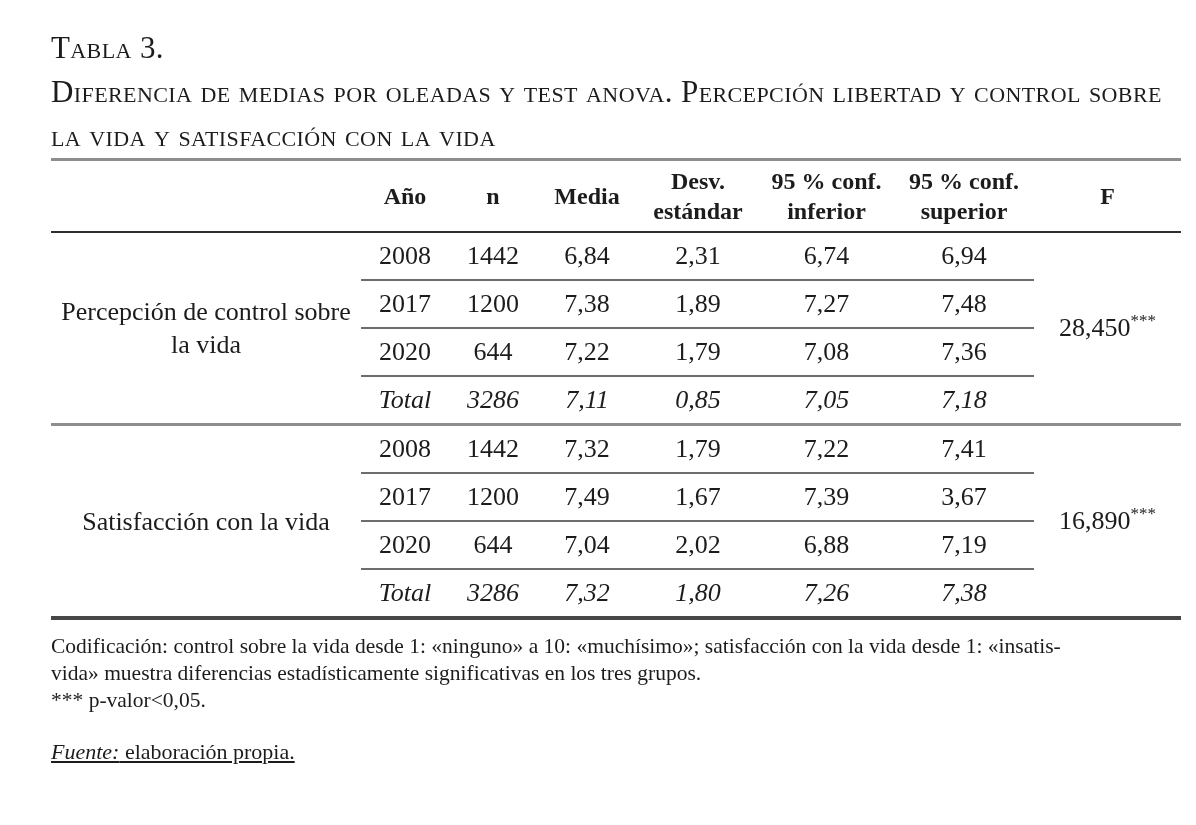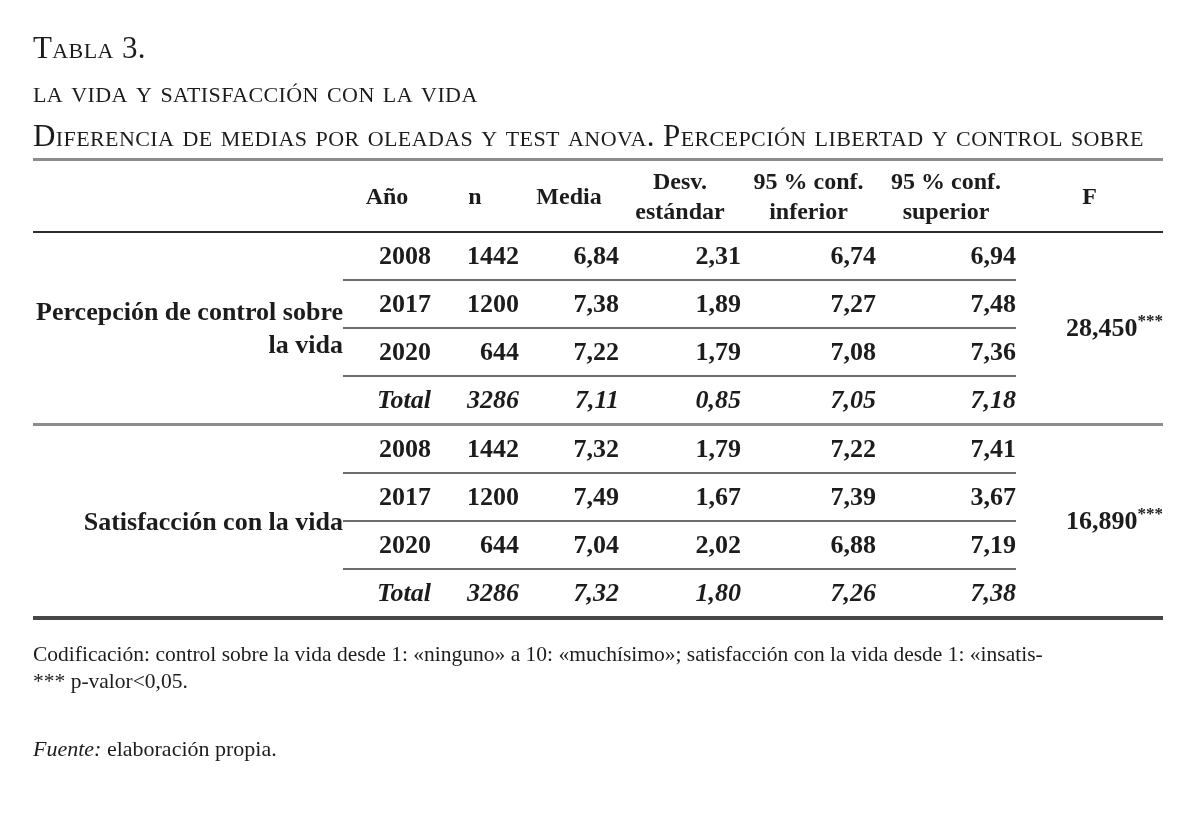--- a/index.html
+++ b/index.html
@@ -2,21 +2,21 @@
 <html><head>
 <meta charset="utf-8">
 <style>
   html, body { margin: 0; padding: 0; background: #ffffff; }
   body {
     width: 1196px; height: 825px;
     font-family: "Liberation Serif", serif;
     color: #1c1c1c;
     overflow: hidden;
   }
-  .page { padding: 26px 31px 0 33px; }
+  .page { padding: 26px 31px 0 51px; }
 
   
   .caption { width: 1130px; }
   .cap-num, .cap-title-line {
     font-variant: small-caps;
     font-size: 31px;
     line-height: 44px;
     letter-spacing: 0.4px;
   }
 
@@ -42,25 +42,24 @@
     text-align: center;
     vertical-align: middle;
     white-space: pre-line;
     height: 70px;
     border-top: 3px solid #8d8d8d;
     border-bottom: 2px solid #2e2e2e;
     padding: 0;
   }
   table.anova td {
     font-size: 26px;
-    text-align: right;
+    text-align: center;
     vertical-align: middle;
     height: 46px;
     padding: 0;
-    font-weight: bold;
   }
   td.lbl {
     text-align: left;
     padding-left: 9px;
     line-height: 33px;
   }
   td.fcell { font-size: 26px; }
   td.fcell sup { font-size: 17px; line-height: 0; }
 
   tr.mid td.data { border-bottom: 2px solid #6d6d6d; }
@@ -71,40 +70,41 @@
 
   tbody.group2 tr.total td.data,
   tbody.group2 td.lbl,
   tbody.group2 td.fcell { border-bottom: 4px solid #474747; }
 
   tr.total td { font-style: italic; }
 
   
   .notes {
     width: 1130px;
-    margin-top: 21px;
+    margin-top: 13px;
     font-size: 21.5px;
     line-height: 27px;
     font-family: Liberation Serif, serif;
   }
   .source {
-    margin-top: 41px;
+    margin-top: 25px;
     font-size: 22px;
+    text-decoration: underline;
   }
   .source .it { font-style: italic; }
 </style>
 </head>
 <body>
 
 <div class="page">
 
   <div class="caption">
     <div class="cap-num">Tabla 3.</div>
+    <div class="cap-title-line">Diferencia de medias por oleadas y test anova. Percepción libertad y control sobre</div>
     <div class="cap-title-line">la vida y satisfacción con la vida</div>
-    <div class="cap-title-line">Diferencia de medias por oleadas y test anova. Percepción libertad y control sobre</div>
   </div>
 
   <table class="anova">
     <colgroup>
       <col class="c-label">
         <col class="c-year">
         <col class="c-n">
         <col class="c-media">
       <col class="c-sd">
         <col class="c-cilo">
@@ -197,20 +197,21 @@
         <td class="data">7,32</td>
         <td class="data">1,80</td>
         <td class="data">7,26</td>
         <td class="data">7,38</td>
       </tr>
     </tbody>
   </table>
 
   <div class="notes">
     <div>Codificación: control sobre la vida desde 1: «ninguno» a 10: «muchísimo»; satisfacción con la vida desde 1: «insatis-</div>
+    <div>vida» muestra diferencias estadísticamente significativas en los tres grupos.</div>
     <div>*** p-valor&lt;0,05.</div>
   </div>
 
   <div class="source">
     <span class="it">Fuente:</span><span> elaboración propia.</span>
   </div>
 
 </div>
 
 </body></html>

